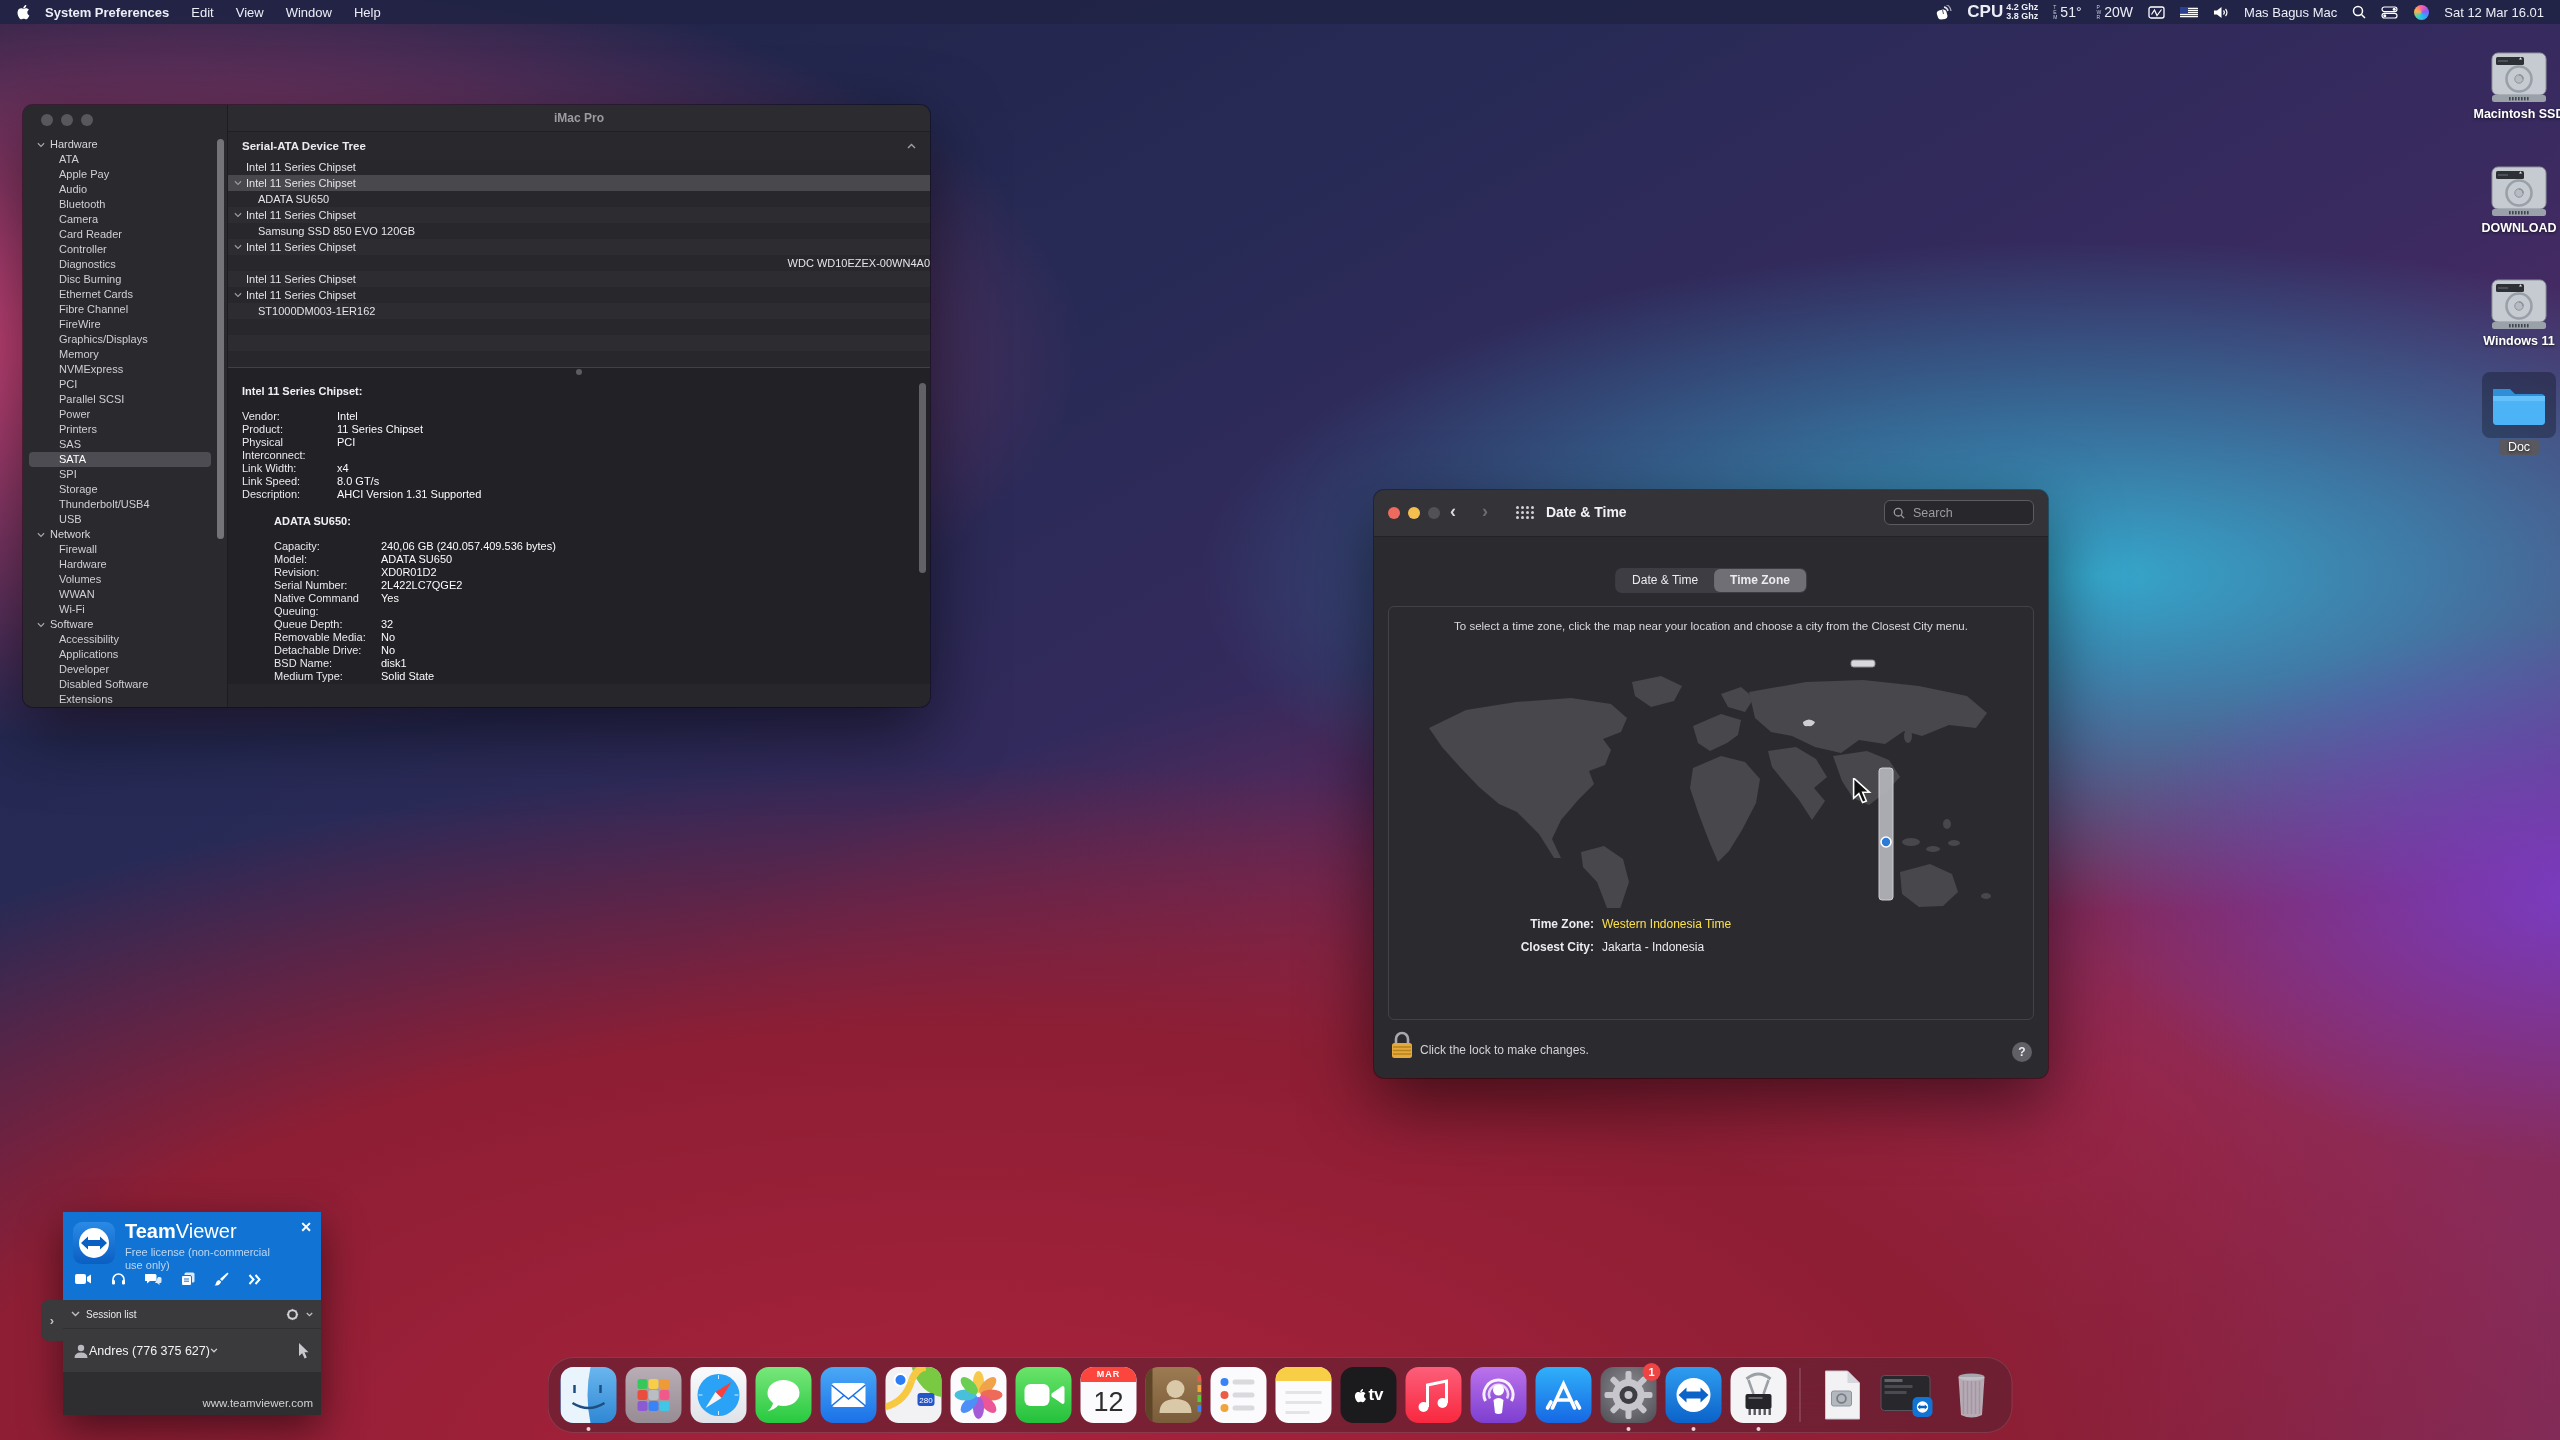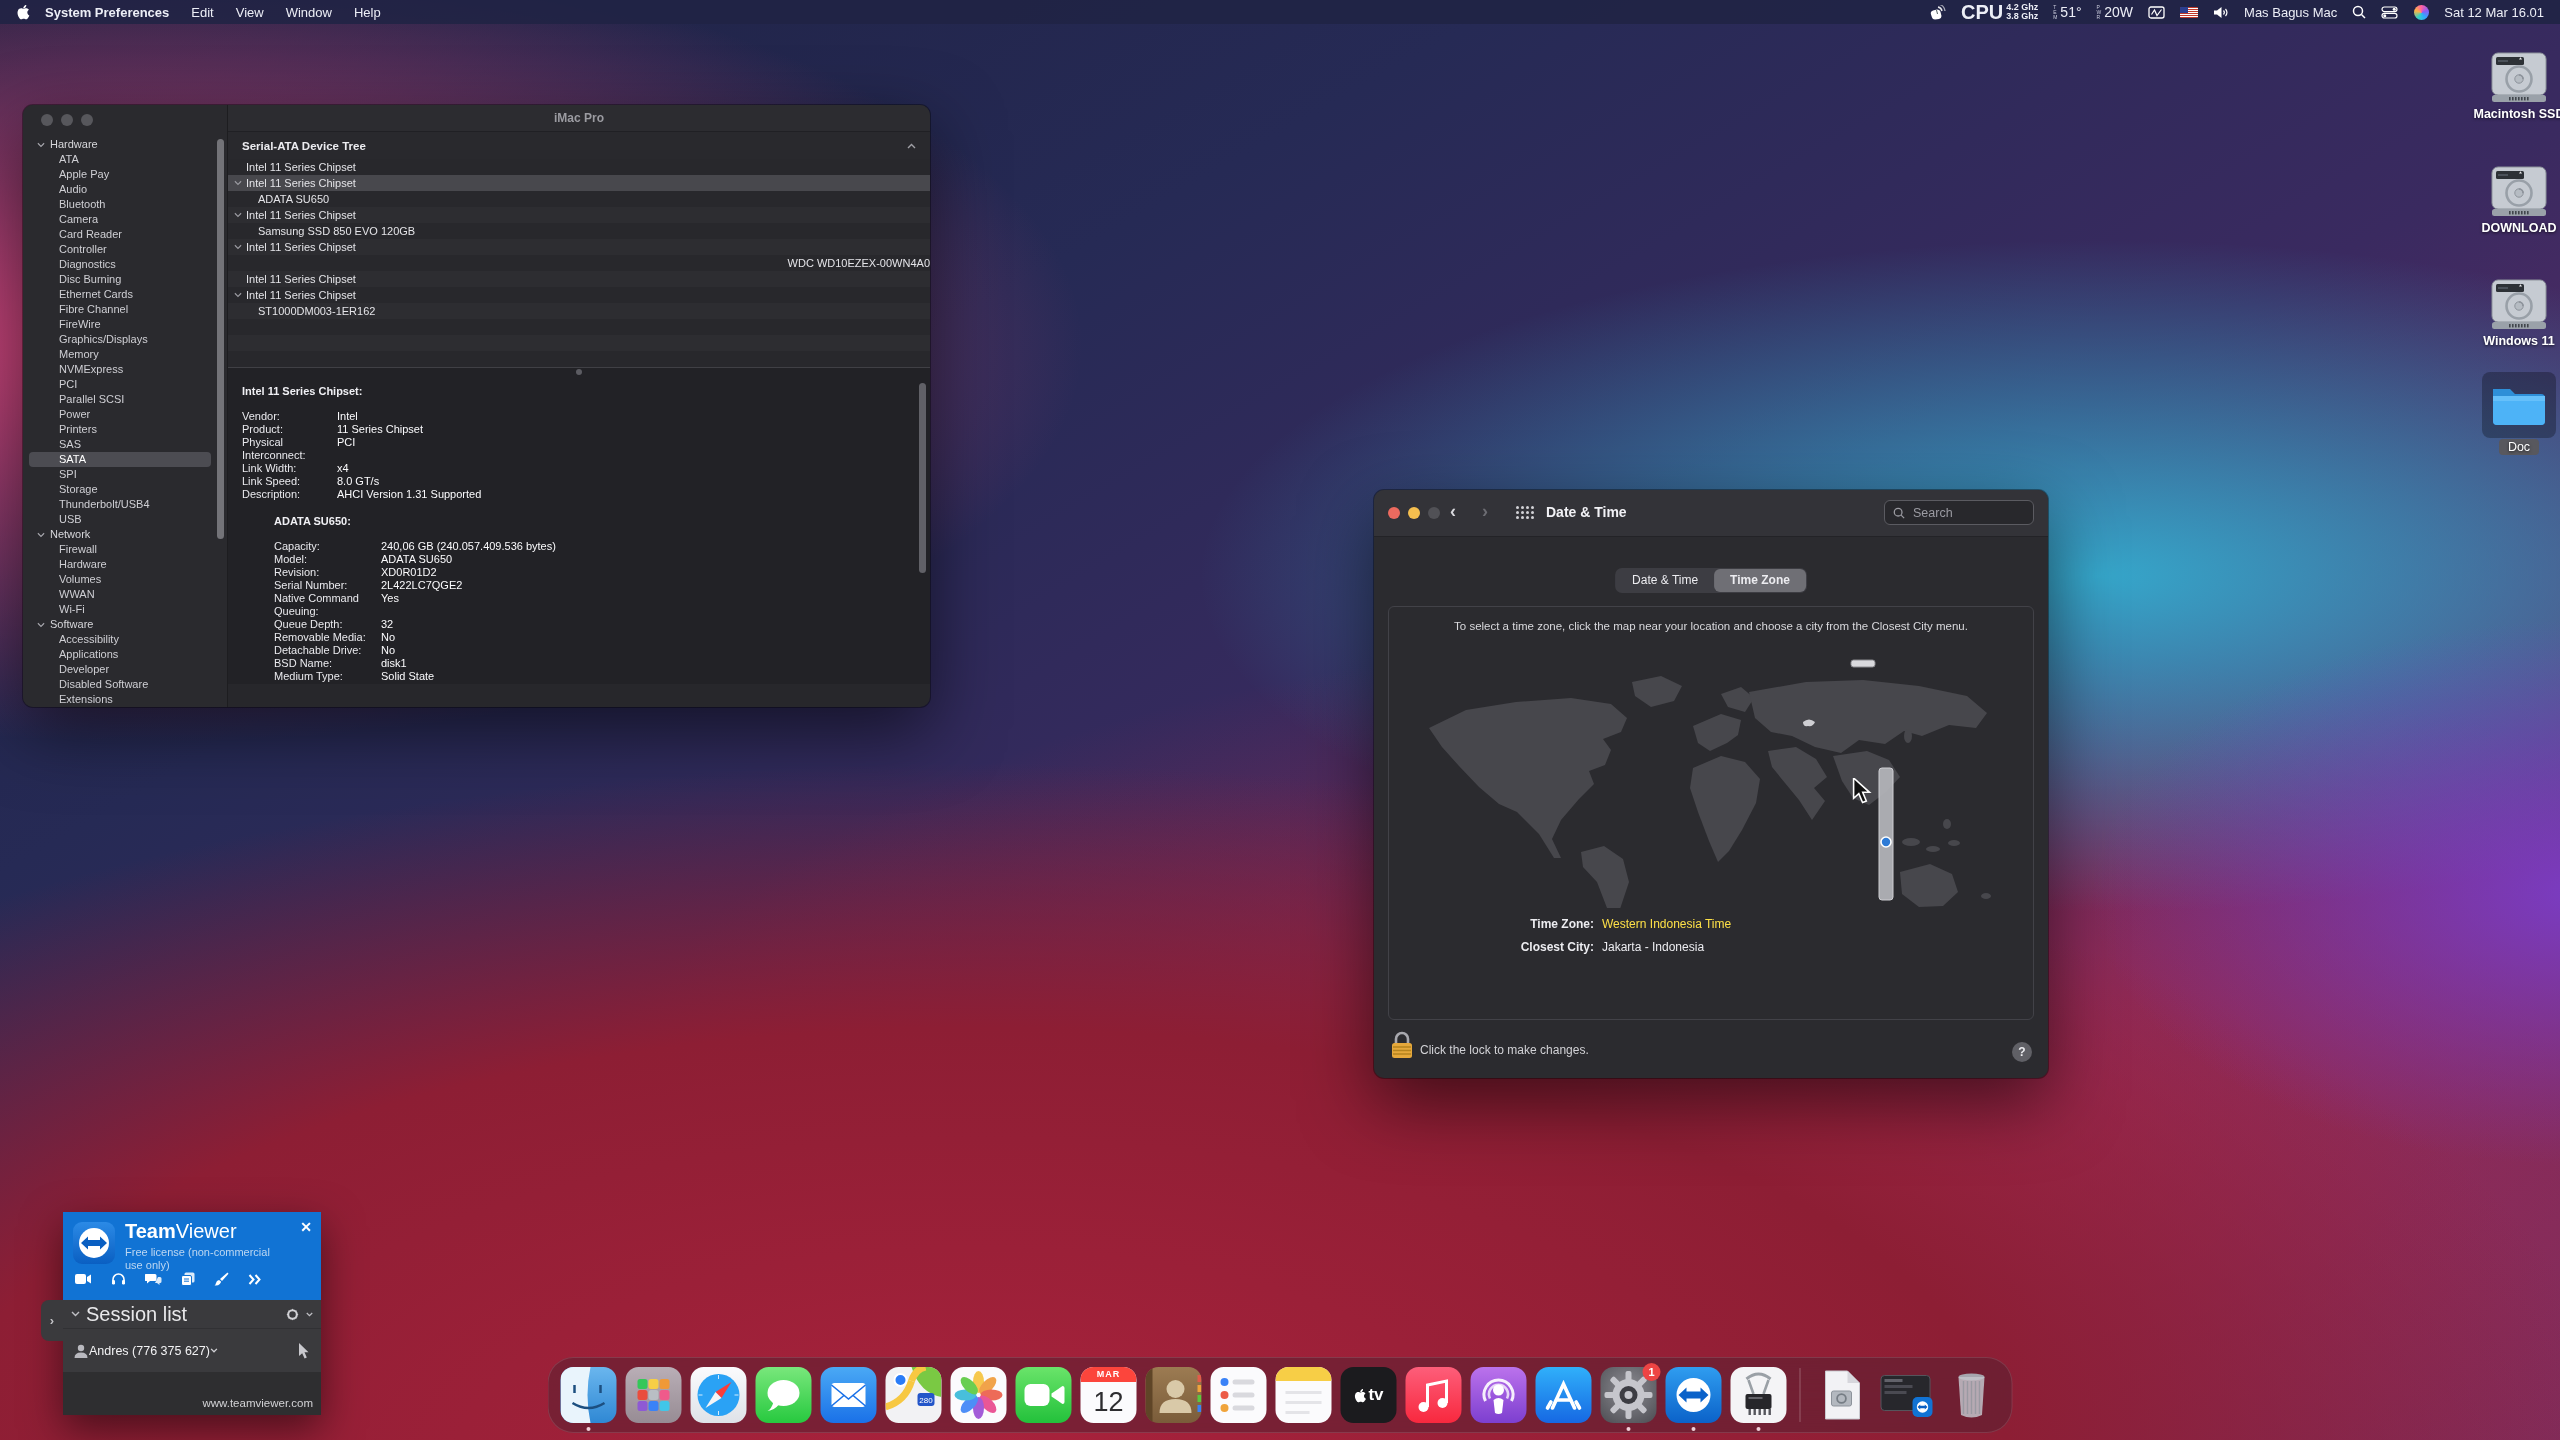--- a/index.html
+++ b/index.html
@@ -100,21 +100,21 @@
   #tv-panel{position:absolute;left:63px;top:1212px;width:258px;height:203px;border-radius:3px;box-shadow:0 14px 40px rgba(0,0,0,.5);}
   #tv-head{position:absolute;left:0;top:0;right:0;height:88px;background:#1173d4;}
   #tv-logo{position:absolute;left:10px;top:10px;width:42px;height:42px;border-radius:9px;background:linear-gradient(180deg,#2b8ae6,#0a5fc2);}
   #tv-title{position:absolute;left:62px;top:8px;font-size:20px;color:#fff;}
   #tv-title b{font-weight:bold;margin-top:24px;}
   #tv-license{position:absolute;left:62px;top:34px;width:160px;font-size:11px;line-height:13px;color:#bcd7f2;}
   #tv-close{position:absolute;right:9px;top:7px;color:#fff;font-size:14px;font-weight:bold;}
   #tv-toolbar{position:absolute;left:12px;top:60px;display:flex;gap:19px;align-items:center;}
   #tv-body{position:absolute;left:0;top:88px;right:0;bottom:0;background:#3a3a3d;}
   #tv-sess-head{position:absolute;left:0;top:0;right:0;height:29px;display:flex;align-items:center;gap:6px;padding:0 8px;
-    color:#e8e8ea;font-size:20px;border-bottom:1px solid #313134;box-sizing:border-box;}
+    color:#e8e8ea;font-size:10px;border-bottom:1px solid #313134;box-sizing:border-box;}
   #tv-sess-head .sp{flex:1;}
   #tv-session{position:absolute;left:0;top:29px;right:0;height:43px;display:flex;align-items:center;padding:0 10px;
     color:#f2f2f4;font-size:12.5px;box-sizing:border-box;}
   #tv-session .sp{flex:1;}
   #tv-footer{position:absolute;left:0;bottom:0;right:0;height:43px;background:#2e2e30;display:flex;align-items:flex-end;justify-content:flex-end;
     padding:0 8px 6px 0;font-size:11.5px;color:#d2d2d5;box-sizing:border-box;}
   #tv-tab{position:absolute;left:-22px;top:88px;width:22px;height:41px;background:#3a3a3d;border-radius:8px 0 0 8px;
     display:flex;align-items:center;justify-content:center;color:#c2c2c6;font-size:13px;font-weight:bold;}
   
   .desk-item{position:absolute;width:140px;left:2449px;text-align:center;color:#fff;font-size:12.5px;
@@ -163,21 +163,21 @@
       <svg width="17" height="15" viewBox="0 0 17 15">
             <g fill="none" stroke="#fff" stroke-width="1.4">
               <path d="M13 6 A5 5 0 0 0 9 2" opacity=".9"></path>
               <path d="M16 6 A8 8 0 0 0 9 -1" opacity=".6"></path>
             </g>
             <path fill="#fff" d="M2 9.5 Q1 6.5 4 5.5 L8 4.5 Q11 4.5 11.5 7 L12.5 11 Q12.5 13.5 10 14 L6 14.5 Q3.5 14.5 3 12.5 Z"></path>
             <path stroke="#233" stroke-width=".8" d="M7.5 5 L8.5 9"></path>
           </svg>
     </span>
     <span class="st">
-      <span style="font-size:20px;font-weight:bold">CPU</span>
+      <span style="font-size:17px;font-weight:bold">CPU</span>
       <span class="freqcol">
         <span>4.2 Ghz</span>
         <span>3.8 Ghz</span>
       </span>
     </span>
     <span class="st">
       <span class="vcol" id="temp-vert">
             <span>T</span>
             <span>E</span>
             <span>M</span>

